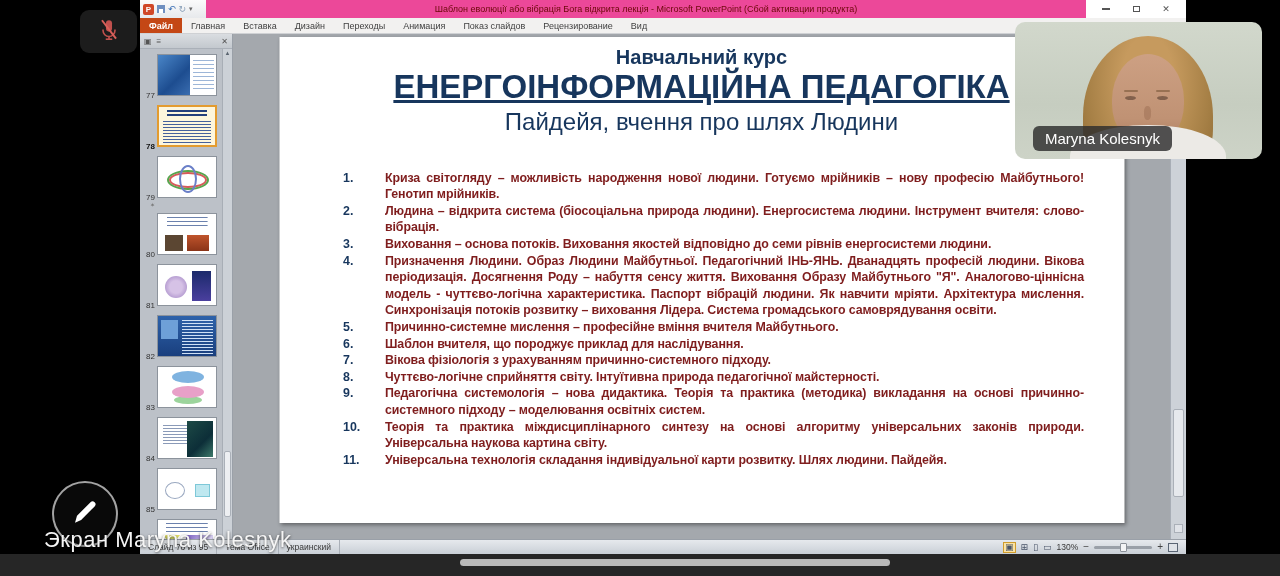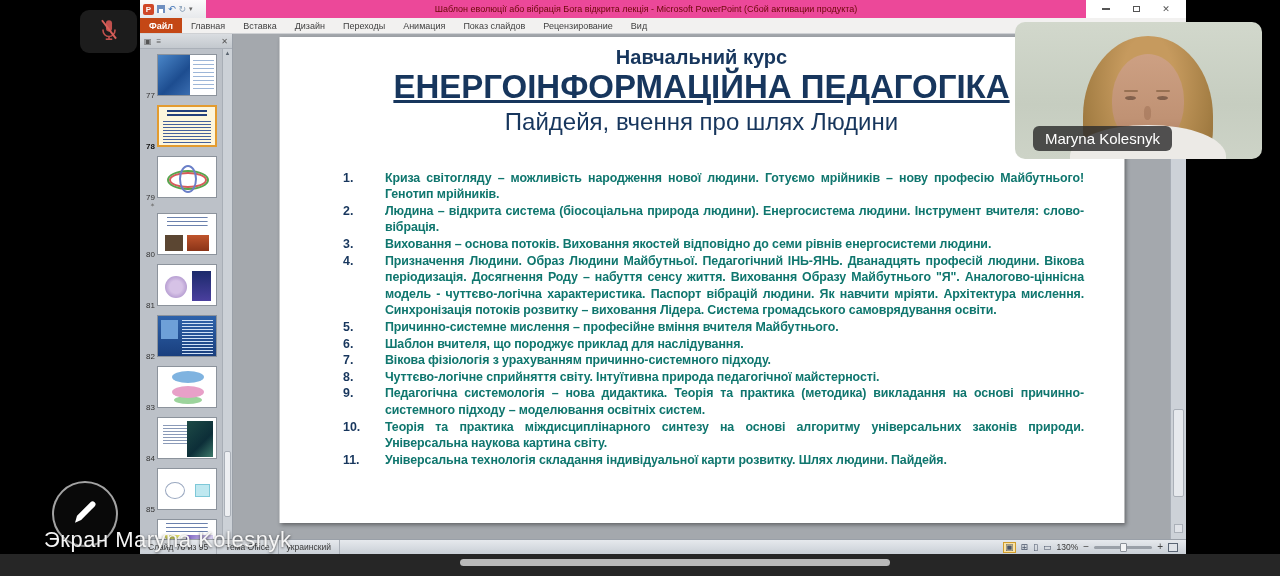--- a/index.html
+++ b/index.html
@@ -89,21 +89,21 @@
   
   #slide-canvas { flex:1; position:relative; }
   #slide { position:absolute; left:50%; transform:translateX(-50%); top:3px; width:845px; height:486px;
     background:#fff; box-shadow:1px 2px 4px rgba(20,20,20,.45); }
   .t1 { margin-top:9px; text-align:center; font-size:20px; font-weight:bold; color:#17365d; }
   .t2 { text-align:center; font-size:33px; font-weight:bold; color:#17365d; line-height:1.08;text-decoration:underline; }
   .t3 { text-align:center; font-size:24px; color:#17365d; margin-top:3px; }
   #list { margin:34px 40px 0 64px; }
   .li-row { display:flex; }
   .li-num { width:42px; flex:none; font-size:12.4px; font-weight:bold; color:#17365d; line-height:16.6px; }
-  .li-text { flex:1; font-size:12.4px; font-weight:bold; color:#0f766e; line-height:16.6px;
+  .li-text { flex:1; font-size:12.4px; font-weight:bold; color:#7f1d1d; line-height:16.6px;
     text-align:justify; letter-spacing:-.1px; }
 
   #main-scrollbar { width:16px; background:#cdd2d8; border-left:1px solid #a8aeb6; position:relative; flex:none; }
   .mthumb { position:absolute; left:2px; right:2px; bottom:42px; height:88px; background:#e6e9ed;
     border:1px solid #aab0b8; border-radius:2px; }
   .mbtn { position:absolute; left:3px; right:3px; bottom:6px; height:9px; background:#e0e3e8; border:1px solid #aab0b8; }
 
   
   #statusbar { height:15px; background:linear-gradient(#e6e9ed,#c9cfd6); border-top:1px solid #9aa0a8;
     display:flex; align-items:center; font-size:8.5px; color:#3a3a3a; }

